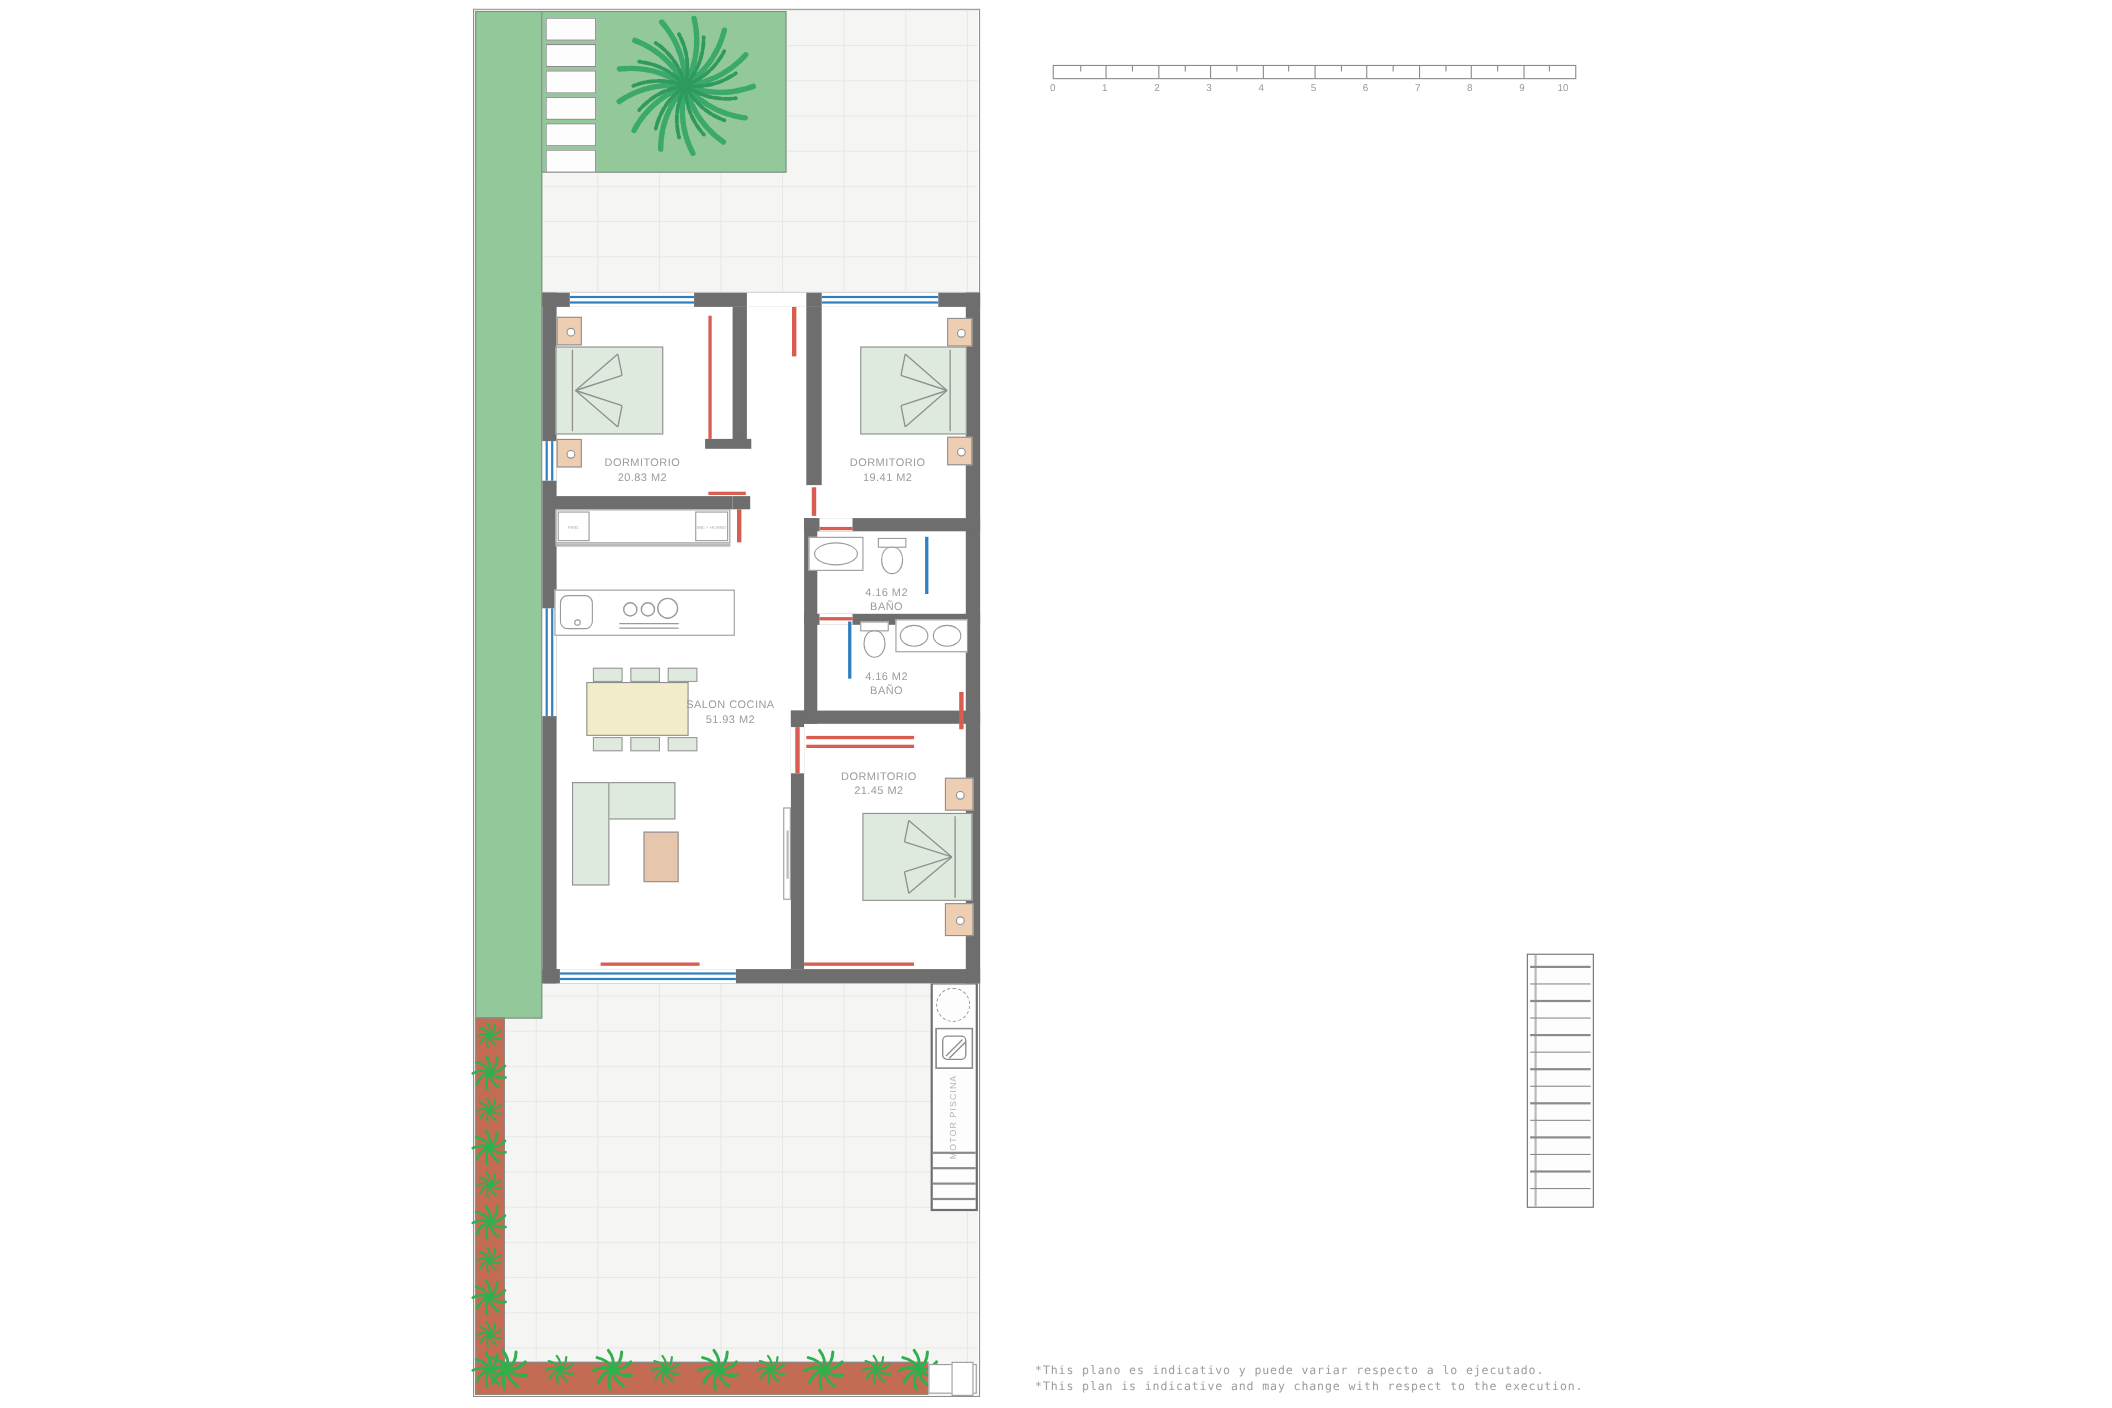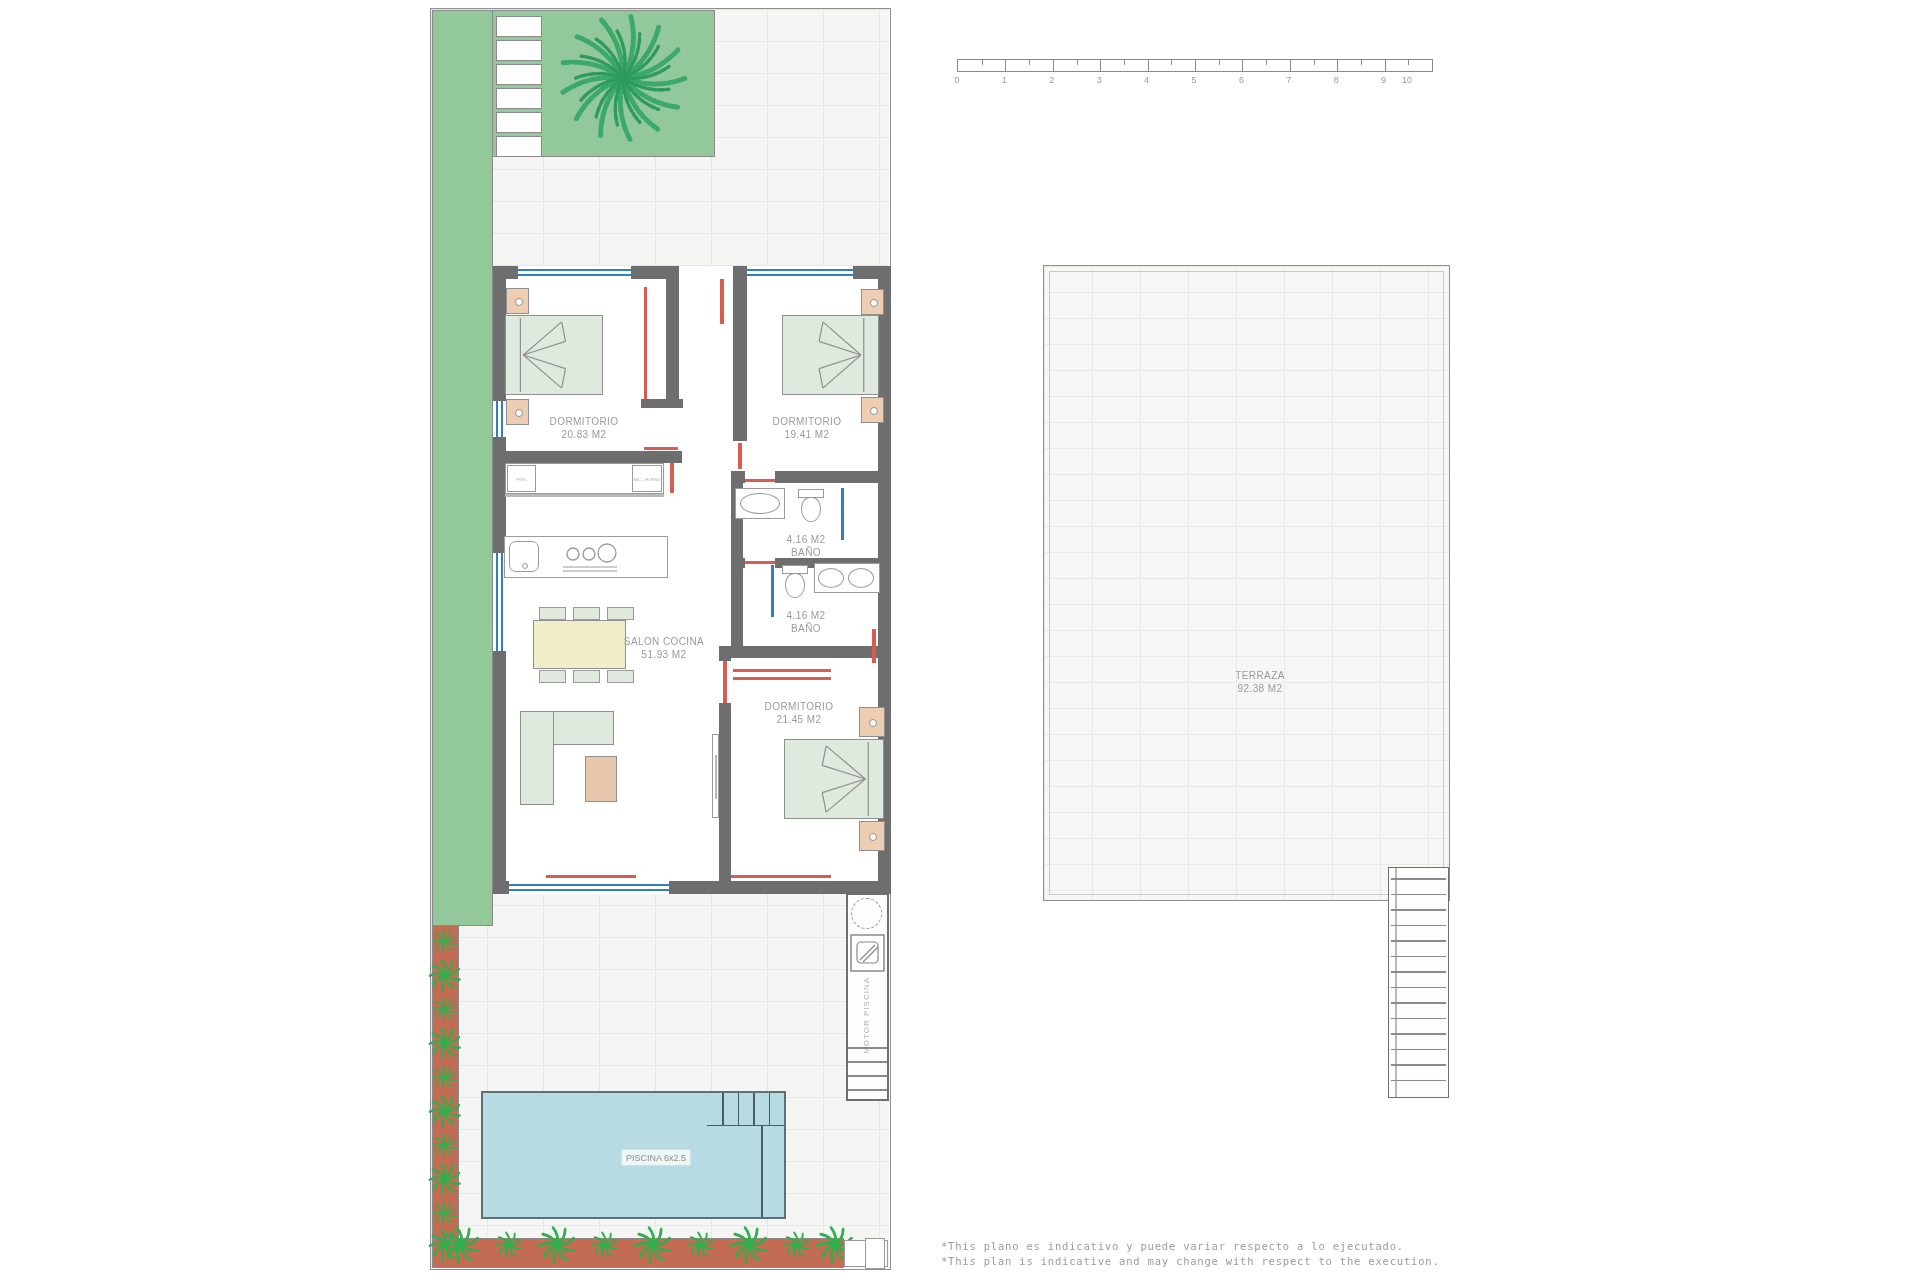--- a/index.html
+++ b/index.html
@@ -304,32 +304,20 @@
             <path d="M20,20 Q22.45605719244412,11.341606207416788 16.230415949538244,3.423201874713431" stroke="#2fb04c" stroke-width="2.6" fill="none" stroke-linecap="round"></path>
             <path d="M20,20 Q27.44695721391355,14.946008680840368 27.767691528483105,4.878393990110316" stroke="#2fb04c" stroke-width="2.6" fill="none" stroke-linecap="round"></path>
             <path d="M20,20 Q28.9533431912824,20.91522986135563 35.67037791297544,13.409153615465502" stroke="#2fb04c" stroke-width="2.6" fill="none" stroke-linecap="round"></path>
           </svg></div>
       </div>
 
     <div class="abs wfix" style="left:413px;top:1231px;width:44px;height:27px;border-width:1.5px;">
       <div class="abs wfix" style="left:20px;top:-3px;width:20px;height:31px;"></div>
     </div>
 
-    <div class="abs" style="left:50px;top:1082px;width:305px;height:128px;background:#b8dbe3;border:2px solid #5c7077;box-sizing:border-box;">
-      <div class="abs" id="pool-steps" style="left:224px;top:0;width:77px;height:33px;border-bottom:1.5px solid #4a5d63;box-sizing:border-box;">
-          <div style="position:absolute;left:15.4px;top:0;width:1.5px;height:33px;background:#4a5d63;"></div>
-          <div style="position:absolute;left:30.8px;top:0;width:1.5px;height:33px;background:#4a5d63;"></div>
-          <div style="position:absolute;left:46.2px;top:0;width:1.5px;height:33px;background:#4a5d63;"></div>
-          <div style="position:absolute;left:61.6px;top:0;width:1.5px;height:33px;background:#4a5d63;"></div>
-        </div>
-      <div class="abs" style="left:278px;top:33px;width:1.5px;height:91px;background:#4a5d63;"></div>
-      <div class="abs" style="left:138px;top:56px;width:70px;height:17px;background:#eef6f7;border:1px solid #cfe0e2;box-sizing:border-box;">
-        <div class="abs" style="left:0;top:3px;width:100%;text-align:center;font-size:9px;color:#8f8f8f;">PISCINA 6x2.5</div>
-      </div>
-    </div>
 
     <div class="abs" style="left:415px;top:884px;width:43px;height:208px;background:#fdfdfd;border:2px solid #6f6e6e;box-sizing:border-box;">
       <div class="abs" style="left:3px;top:3px;width:31px;height:31px;border:1.5px dashed #9a9a9a;border-radius:50%;box-sizing:border-box;"></div>
       <svg class="abs" style="left:2px;top:39px;width:35px;height:38px;" viewBox="0 0 35 38">
         <rect x="1" y="1" width="33" height="36" fill="#ffffff" stroke="#8a8a8a" stroke-width="1.5"></rect>
         <rect x="7" y="8" width="21" height="21" rx="4" fill="none" stroke="#8a8a8a" stroke-width="1.2"></rect>
         <line x1="10" y1="26" x2="25" y2="11" stroke="#8a8a8a" stroke-width="1.2"></line>
         <line x1="13" y1="28" x2="28" y2="13" stroke="#8a8a8a" stroke-width="1.2"></line>
       </svg>
       <div class="vtext" style="left:14px;top:82px;">MOTOR PISCINA</div>
@@ -527,27 +515,20 @@
     <div class="label" style="left:233px;top:626px;">
       <div>SALON COCINA</div>
       <div>51.93 M2</div>
     </div>
     <div class="label" style="left:368px;top:691px;">
       <div>DORMITORIO</div>
       <div>21.45 M2</div>
     </div>
   </div>
 
-  <div class="abs paving2" style="left:1043px;top:265px;width:407px;height:636px;border:1.5px solid #8f8f8f;box-sizing:border-box;">
-    <div class="abs" style="left:5px;top:5px;right:5px;bottom:5px;border:1px solid #c9c9c7;"></div>
-    <div class="label" style="left:216px;top:403px;">
-      <div>TERRAZA</div>
-      <div>92.38 M2</div>
-    </div>
-  </div>
 
   <div class="abs" id="stairs" style="left:1388px;top:867px;width:61px;height:231px;background:#fdfdfd;border:1.5px solid #6f6e6e;box-sizing:border-box;">
     <div class="grayline" style="left:6px;top:0;width:1.5px;height:100%;"></div>
   <div class="tread" style="top:10px;"></div>
       <div class="tread" style="top:25.5px;"></div>
       <div class="tread" style="top:41px;"></div>
       <div class="tread" style="top:56.5px;"></div>
       <div class="tread" style="top:72px;"></div>
       <div class="tread" style="top:87.5px;"></div>
       <div class="tread" style="top:103px;"></div>
@@ -585,21 +566,21 @@
       <div class="ticklabel" style="left:0.0px;top:0;position:absolute;">0</div>
       <div class="ticklabel" style="left:47.4px;top:0;position:absolute;">1</div>
       <div class="ticklabel" style="left:94.8px;top:0;position:absolute;">2</div>
       <div class="ticklabel" style="left:142.2px;top:0;position:absolute;">3</div>
       <div class="ticklabel" style="left:189.6px;top:0;position:absolute;">4</div>
       <div class="ticklabel" style="left:237.0px;top:0;position:absolute;">5</div>
       <div class="ticklabel" style="left:284.4px;top:0;position:absolute;">6</div>
       <div class="ticklabel" style="left:331.8px;top:0;position:absolute;">7</div>
       <div class="ticklabel" style="left:379.2px;top:0;position:absolute;">8</div>
       <div class="ticklabel" style="left:426.6px;top:0;position:absolute;">9</div>
-      <div class="ticklabel" style="left:450px;top:0;position:absolute;">10</div>
+      <div class="ticklabel" style="left:464px;top:0;position:absolute;">10</div>
     </div>
 
   <div id="title-block">
   </div>
 
   <div class="footnote" style="top:1240px;">*This plano es indicativo y puede variar respecto a lo ejecutado.</div>
   <div class="footnote" style="top:1255px;">*This plan is indicative and may change with respect to the execution.</div>
 
 </div>
 

